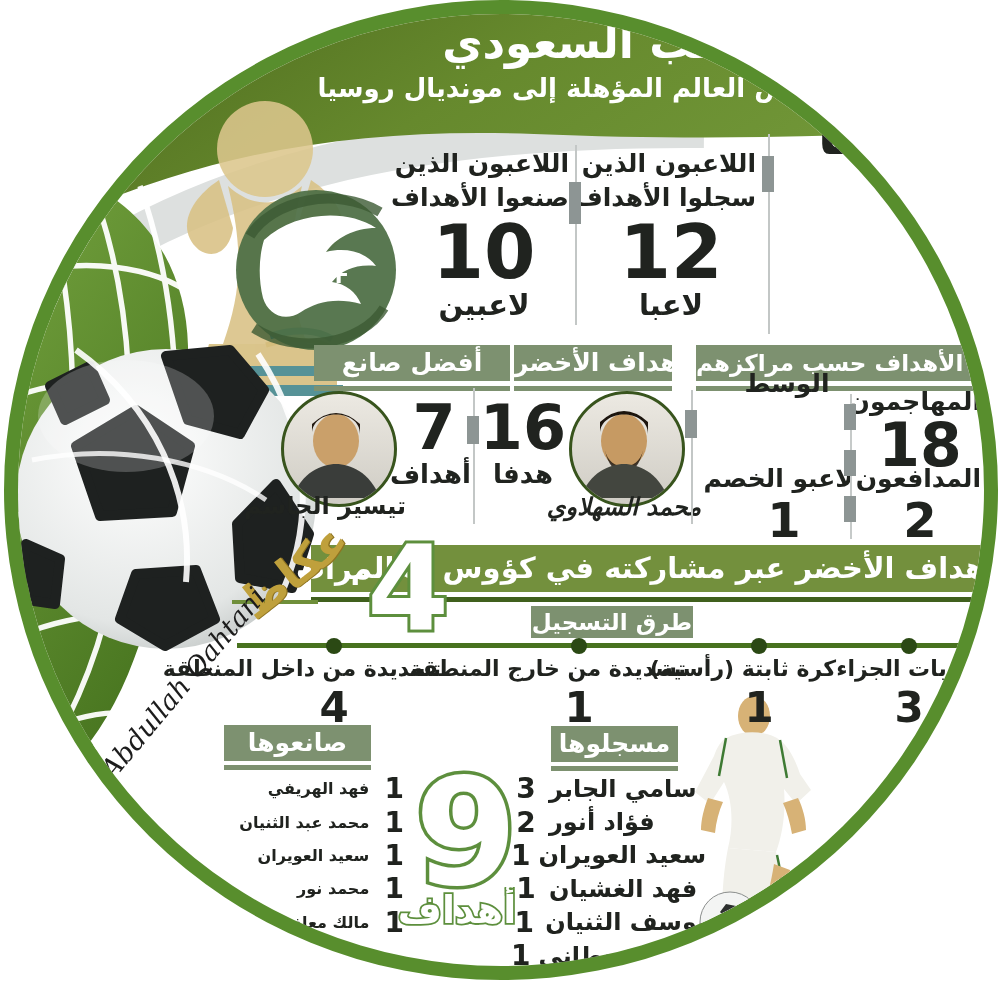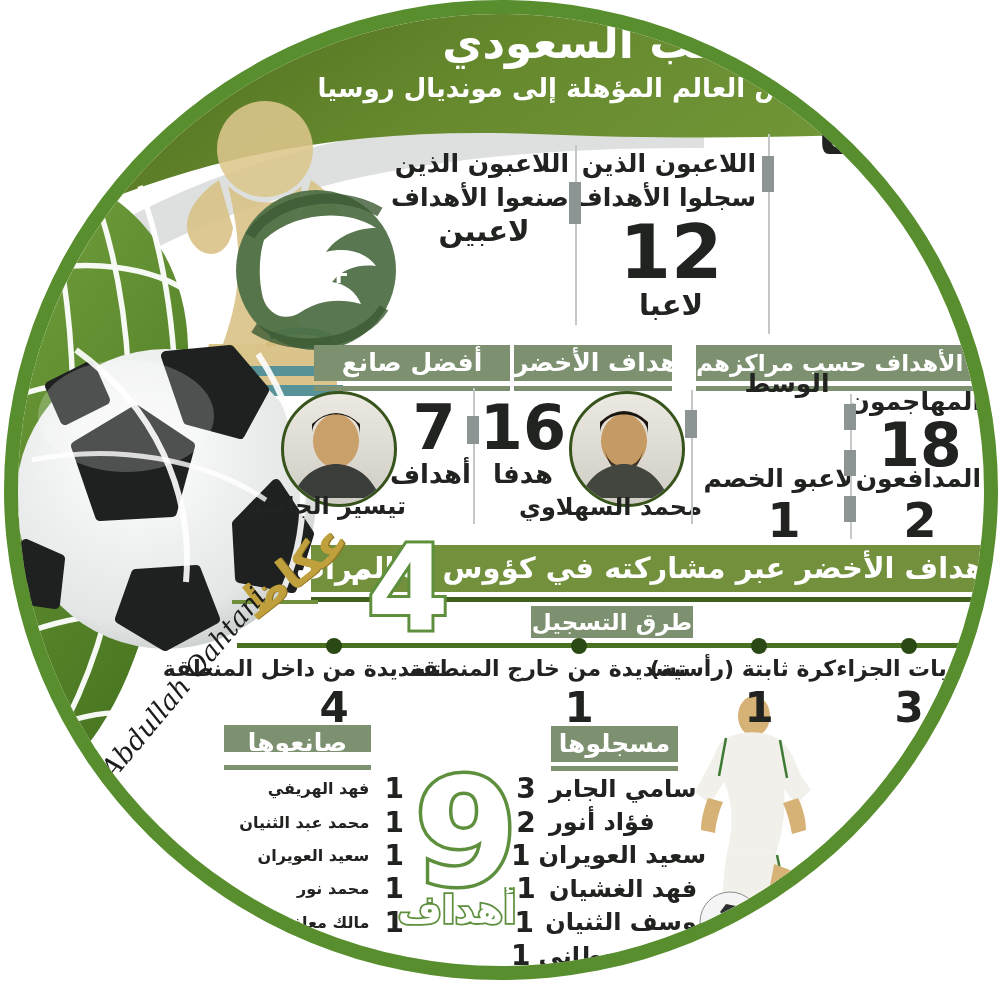--- a/index.html
+++ b/index.html
@@ -170,20 +170,21 @@
         <div class="l">سجلوا الأهداف</div>
         <div class="v">12</div>
         <div class="u">لاعبا</div>
       </div>
       <div class="abs statline" style="left:561px;top:131px;height:180px;"></div>
       <div class="abs sq" style="left:555px;top:168px;width:12px;height:42px;"></div>
 
       <div class="abs cnt" style="left:385px;top:133px;width:170px;">
         <div class="l">اللاعبون الذين</div>
         <div class="l">صنعوا الأهداف</div>
+        <div class="v">10</div>
         <div class="u">لاعبين</div>
       </div>
 
       <div class="abs banner" style="left:300px;top:331px;width:196px;height:36px;font-size:25px;line-height:36px;">أفضل صانع</div>
       <div class="abs bnline" style="left:300px;top:372px;width:196px;"></div>
       <div class="abs photo" style="left:267px;top:377px;">
         <svg width="104" height="104" viewBox="0 0 104 104">
           <ellipse cx="52" cy="47" rx="23" ry="27" fill="#caa06a"></ellipse>
           <path d="M28,40 C 28,14 76,14 76,40 L 76,30 Q 52,8 28,30 Z" fill="#241b12"></path>
           <path d="M8,104 C 18,78 38,70 52,70 C 66,70 86,78 96,104 Z" fill="#3a3d3a"></path>
@@ -205,21 +206,21 @@
         <div class="u ar">هدفا</div>
       </div>
       <div class="abs photo" style="left:555px;top:377px;">
         <svg width="104" height="104" viewBox="0 0 104 104">
           <ellipse cx="52" cy="47" rx="23" ry="27" fill="#c69a63"></ellipse>
           <path d="M28,40 C 28,14 76,14 76,40 L 76,28 Q 52,6 28,28 Z" fill="#1c150e"></path>
           <path d="M33,56 C 37,78 67,78 71,56 C 66,86 38,86 33,56 Z" fill="#241b12" opacity="0.85"></path>
           <path d="M8,104 C 18,78 38,70 52,70 C 66,70 86,78 96,104 Z" fill="#43463f"></path>
         </svg>
       </div>
-      <div class="abs pname ar" style="left:532px;top:479px;width:156px;">محمد السهلاوي</div>
+      <div class="abs pname ar" style="left:532px;top:479px;width:156px;font-style:italic;">محمد السهلاوي</div>
 
       <div class="abs statline" style="left:677px;top:376px;height:134px;"></div>
       <div class="abs sq" style="left:671px;top:396px;width:12px;height:28px;"></div>
 
       <div class="abs banner" style="left:682px;top:331px;width:298px;height:36px;font-size:23px;line-height:36px;">مسجلو الأهداف حسب مراكزهم</div>
       <div class="abs bnline" style="left:682px;top:372px;width:298px;"></div>
 
       <div class="abs cell" style="left:845px;top:373px;width:122px;">
         <div class="l">المهاجمون</div>
         <div class="v" style="font-size:60px;line-height:52px;margin-top:2px;">18</div>
@@ -266,21 +267,21 @@
       </div>
       <div class="abs mg" style="left:458px;top:642px;width:214px;">
         <div class="l">تسديدة من خارج المنطقة</div>
         <div class="v">1</div>
       </div>
       <div class="abs mg" style="left:213px;top:642px;width:214px;">
         <div class="l">تسديدة من داخل المنطقة</div>
         <div class="v">4</div>
       </div>
 
-      <div class="abs banner" style="left:210px;top:711px;width:147px;height:27px;font-size:25px;line-height:36px;">صانعوها</div>
+      <div class="abs banner" style="left:210px;top:711px;width:147px;height:36px;font-size:25px;line-height:36px;">صانعوها</div>
       <div class="abs bnline" style="left:210px;top:751px;width:147px;"></div>
       <div class="abs makers" style="left:207px;top:758px;width:186px;">
         <div class="lrow">
             <span class="nm">فهد الهريفي</span>
             <span class="num">1</span>
           </div>
         <div class="lrow">
             <span class="nm">محمد عبد الثنيان</span>
             <span class="num">1</span>
           </div>

